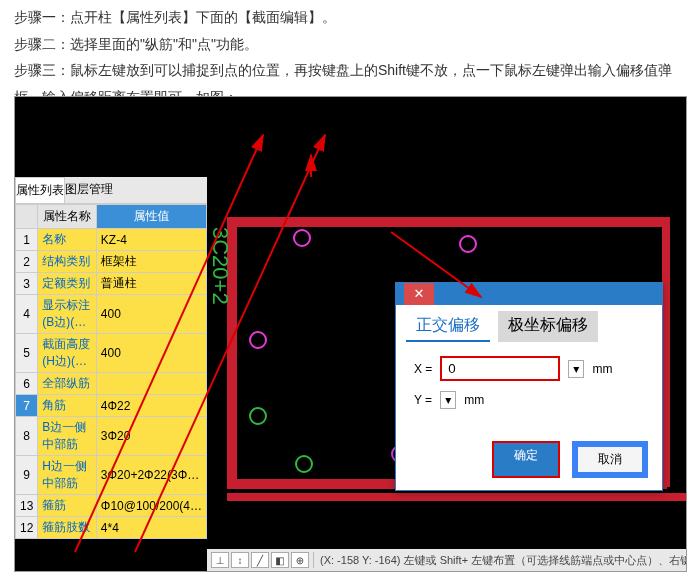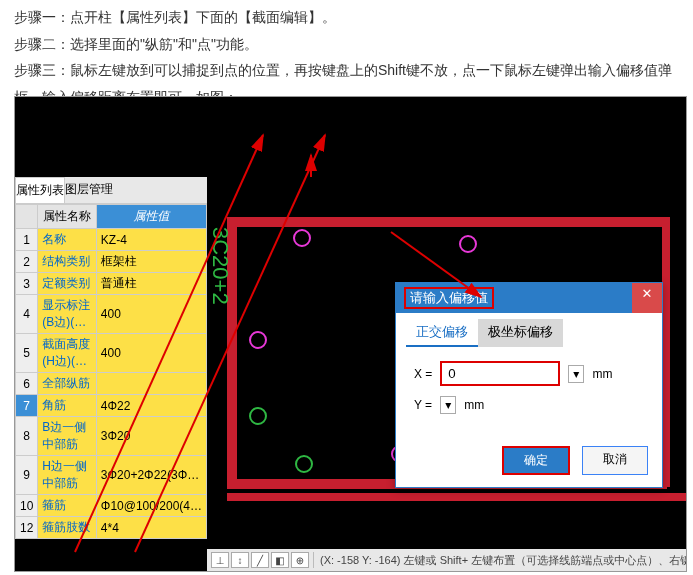--- a/index.html
+++ b/index.html
@@ -7,48 +7,48 @@
 .page { width: 693px; height: 575px; position: relative; }
 .instructions { padding: 4px 14px 8px; line-height: 1.9; color: #333; font-size: 14px; }
 .screenshot-area { position: absolute; left: 14px; top: 96px; width: 673px; height: 476px; border: 1px solid #999; background: #000; }
 .cad-canvas { position: absolute; left: 192px; top: 0; right: 0; bottom: 22px; background: #000; overflow: hidden; }
 .prop-panel { position: absolute; left: 0; top: 80px; width: 192px; background: #f4f4f4; }
 .tab-bar { display: flex; border-bottom: 1px solid #ccc; font-size: 12px; background: #e8e8e8; }
 .tab { padding: 4px 0; cursor: pointer; }
 .tab.active { background: #fff; border: 1px solid #ccc; border-bottom: none; }
 .prop-table { width: 100%; border-collapse: collapse; font-size: 12px; }
 .prop-table th { background: #e4e4e4; padding: 3px 4px; border: 1px solid #ccc; font-weight: normal; }
-.prop-table th.val-head { background: #3b8fd6; color: #fff; font-style: italic; }
+.prop-table th.val-head { background: #3b8fd6; color: #fff; }
 .prop-table td { border: 1px solid #ccc; padding: 2px 4px; background: #fde047; height: 20px; }
 .prop-table td.idx { background: #eee; text-align: center; width: 22px; }
 .prop-table td.name { color: #0066cc; width: 90px; }
 .prop-table tr.sel td.idx { background: #3b8fd6; color: #fff; }
 .dlg1 { position: absolute; left: 192px; top: 0; right: 0; background: #fff; border: 1px solid #2b7cc7; }
 .dlg-title { background: #2b7cc7; color: #fff; padding: 4px 8px; font-size: 13px; display: flex; justify-content: space-between; }
 .dlg-title .close { background: #d94a4a; color: #fff; width: 30px; text-align: center; margin: -4px -8px -4px 0; line-height: 22px; }
 .toolbar1 { display: flex; gap: 6px; padding: 6px 8px; align-items: center; font-size: 12px; background: #fdfdfd; border-bottom: 1px solid #ddd; flex-wrap: wrap; }
 .toolbar1 .lbl { color: #555; }
 .radio-item { display: flex; align-items: center; gap: 3px; }
 .radio-circle { width: 12px; height: 12px; border: 1px solid #888; border-radius: 50%; display: inline-block; position: relative; }
 .radio-circle.checked::after { content: ""; position: absolute; width: 6px; height: 6px; background: #1a6fc4; border-radius: 50%; top: 2px; left: 2px; }
 .hl-red { border: 2px solid #d00; padding: 1px 3px; border-radius: 2px; }
 .toolbar2 { display: flex; gap: 6px; padding: 5px 8px; align-items: center; font-size: 12px; background: #fafafa; border-bottom: 1px solid #ddd; }
 .steel-input { border: 1px solid #aaa; padding: 2px 6px; width: 80px; }
 .dropdown { border: 1px solid #aaa; padding: 1px 4px; }
 .offset-dialog { position: absolute; left: 380px; top: 185px; width: 268px; background: #fff; border: 1px solid #2b7cc7; box-shadow: 0 2px 8px rgba(0,0,0,0.3); }
-.offset-tabs { display: flex; padding: 6px 10px 0; gap: 0; font-size: 13px; }
+.offset-tabs { display: flex; padding: 6px 10px 0; gap: 8px; font-size: 16px; }
 .offset-tab { padding: 4px 10px; cursor: pointer; }
 .offset-tab.active { color: #1a6fc4; border-bottom: 2px solid #1a6fc4; }
 .offset-tab.gray { background: #d8d8d8; }
 .offset-body { padding: 14px 18px; font-size: 12px; }
 .offset-row { display: flex; align-items: center; gap: 8px; margin-bottom: 10px; }
 .offset-row input { border: 1px solid #aaa; padding: 3px 6px; width: 120px; }
 .offset-row .hl-input { border: 2px solid #d00; }
 .offset-btns { display: flex; gap: 12px; justify-content: flex-end; padding: 8px 14px 12px; }
-.btn { padding: 4px 20px; border: 1px solid #3b82f6; background: #f5f5f5; font-size: 12px; cursor: pointer; }
+.btn { padding: 4px 20px; border: 6px solid #3b82f6; background: #f5f5f5; font-size: 12px; cursor: pointer; }
 .btn.primary { background: #2b7cc7; color: #fff; border: 2px solid #d00; }
 .status-bar { position: absolute; left: 192px; right: 0; bottom: 0; height: 22px; background: #e8e8e8; display: flex; align-items: center; font-size: 11px; color: #444; }
 .status-icons { display: flex; gap: 2px; padding: 0 4px; border-right: 1px solid #bbb; }
 .status-icons span { width: 18px; height: 16px; border: 1px solid #aaa; background: #fff; display: flex; align-items: center; justify-content: center; font-size: 10px; }
 .status-text { padding-left: 6px; flex: 1; white-space: nowrap; overflow: hidden; }
 .rebar-line { position: absolute; background: #c71f2f; }
 .r-top { top: 120px; left: 20px; width: 440px; height: 10px; }
 .r-left { top: 120px; left: 20px; width: 10px; height: 270px; }
 .r-bot { top: 382px; left: 20px; width: 440px; height: 10px; }
 .r-bot2 { top: 396px; left: 20px; width: 460px; height: 8px; }
@@ -170,37 +170,36 @@
               <td class="idx">8</td>
   <td class="name">B边一侧中部筋</td>
   <td>3Φ20</td>
             </tr>
             <tr>
               <td class="idx">9</td>
   <td class="name">H边一侧中部筋</td>
   <td>3Φ20+2Φ22(3Φ…</td>
             </tr>
             <tr>
-              <td class="idx">10</td>
+              <td class="idx">13</td>
   <td class="name">箍筋</td>
   <td>Φ10@100/200(4…</td>
             </tr>
             <tr>
               <td class="idx">12</td>
   <td class="name">箍筋肢数</td>
   <td>4*4</td>
             </tr>
           </tbody>
       </table>
 
     </div>
 
     <div class="offset-dialog">
       <div class="dlg-title">
-        <span style="border:2px solid #d00;padding:0 4px">请输入偏移值</span>
         <span class="close">✕</span>
       </div>
       <div class="offset-tabs">
         <div class="offset-tab active">正交偏移</div>
         <div class="offset-tab gray">极坐标偏移</div>
       </div>
       <div class="offset-body">
         <div class="offset-row">
           <span>X =</span>
           <input class="hl-input" value="0" style="">

